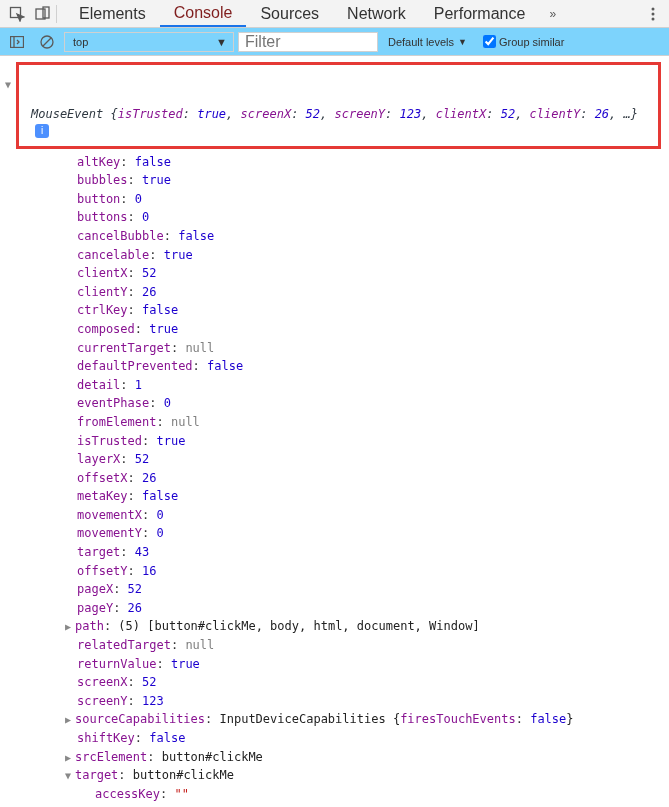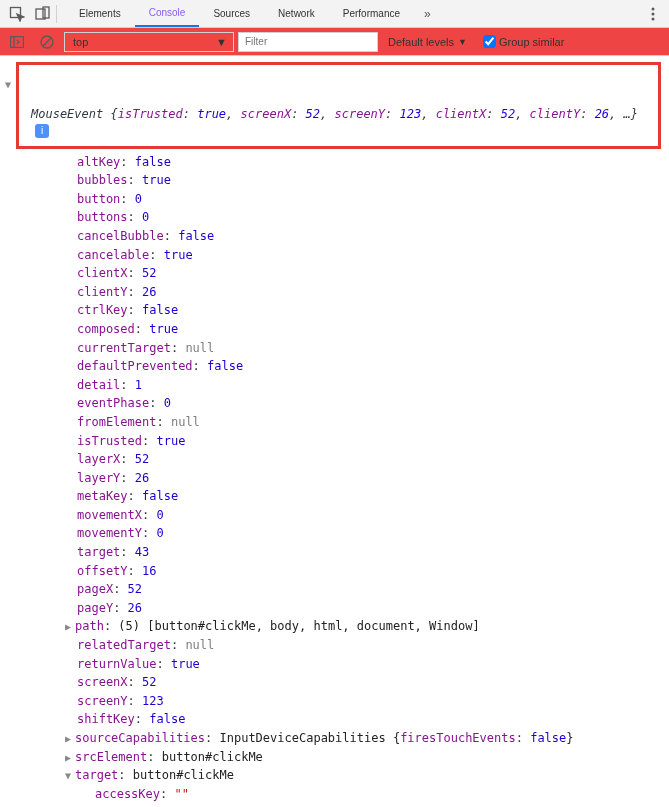--- a/index.html
+++ b/index.html
@@ -33,25 +33,25 @@
   height: 100%;
   flex: 1;
 }
 .tab {
   padding: 0 14px;
   display: flex;
   align-items: center;
   color: #333;
   cursor: pointer;
   height: 100%;
-  font-size: 10px;
+  font-size: 16px;
 }
 .tab.active {
   border-bottom: 2px solid #1a73e8;
-  color: #8b5cf6;
+  color: #7f1d1d;
 }
 .more-tabs {
   padding: 0 10px;
   display: flex;
   align-items: center;
   color: #5a5a5a;
   cursor: pointer;
 }
 .kebab {
   padding: 0 10px;
@@ -59,21 +59,21 @@
   align-items: center;
   color: #5a5a5a;
   cursor: pointer;
 }
 .filterbar {
   display: flex;
   align-items: center;
   height: 28px;
   border-bottom: 1px solid #d0d0d0;
   padding: 0 4px;
-  background: #ef4444;
+  background: #7dd3fc;
   gap: 4px;
 }
 .fb-icon {
   width: 26px;
   height: 26px;
   display: flex;
   align-items: center;
   justify-content: center;
   color: #5a5a5a;
   cursor: pointer;
@@ -87,21 +87,21 @@
   width: 170px;
   font-size: 11px;
   cursor: pointer;
   justify-content: space-between;
 }
 .filter-input {
   border: 1px solid #d0d0d0;
   height: 20px;
   width: 140px;
   padding: 0 6px;
-  font-size: 10px;
+  font-size: 16px;
   font-family: inherit;
 }
 .levels {
   display: flex;
   align-items: center;
   padding: 0 6px;
   font-size: 11px;
   cursor: pointer;
 }
 .checkbox-wrap {
@@ -264,34 +264,34 @@
       <div class="prop-row"><span class="c-key">clientY</span>: <span class="c-num">26</span></div>
       <div class="prop-row"><span class="c-key">ctrlKey</span>: <span class="c-bool">false</span></div>
       <div class="prop-row"><span class="c-key">composed</span>: <span class="c-bool">true</span></div>
       <div class="prop-row"><span class="c-key">currentTarget</span>: <span class="c-null">null</span></div>
       <div class="prop-row"><span class="c-key">defaultPrevented</span>: <span class="c-bool">false</span></div>
       <div class="prop-row"><span class="c-key">detail</span>: <span class="c-num">1</span></div>
       <div class="prop-row"><span class="c-key">eventPhase</span>: <span class="c-num">0</span></div>
       <div class="prop-row"><span class="c-key">fromElement</span>: <span class="c-null">null</span></div>
       <div class="prop-row"><span class="c-key">isTrusted</span>: <span class="c-bool">true</span></div>
       <div class="prop-row"><span class="c-key">layerX</span>: <span class="c-num">52</span></div>
-      <div class="prop-row"><span class="c-key">layerY</span>: <span class="c-num">26</span></div>
+      <div class="prop-row"><span class="c-key">offsetX</span>: <span class="c-num">26</span></div>
       <div class="prop-row"><span class="c-key">metaKey</span>: <span class="c-bool">false</span></div>
       <div class="prop-row"><span class="c-key">movementX</span>: <span class="c-num">0</span></div>
       <div class="prop-row"><span class="c-key">movementY</span>: <span class="c-num">0</span></div>
       <div class="prop-row"><span class="c-key">target</span>: <span class="c-num">43</span></div>
       <div class="prop-row"><span class="c-key">offsetY</span>: <span class="c-num">16</span></div>
       <div class="prop-row"><span class="c-key">pageX</span>: <span class="c-num">52</span></div>
       <div class="prop-row"><span class="c-key">pageY</span>: <span class="c-num">26</span></div>
       <div class="prop-row"><span class="expander">▶</span><span class="c-key">path</span>: <span class="c-text">(5) [<span class="c-text">button#clickMe</span>, <span class="c-text">body</span>, <span class="c-text">html</span>, <span class="c-text">document</span>, <span class="c-text">Window</span>]</span></div>
       <div class="prop-row"><span class="c-key">relatedTarget</span>: <span class="c-null">null</span></div>
       <div class="prop-row"><span class="c-key">returnValue</span>: <span class="c-bool">true</span></div>
       <div class="prop-row"><span class="c-key">screenX</span>: <span class="c-num">52</span></div>
       <div class="prop-row"><span class="c-key">screenY</span>: <span class="c-num">123</span></div>
+      <div class="prop-row"><span class="expander">▶</span><span class="c-key">sourceCapabilities</span>: <span class="c-text">InputDeviceCapabilities {</span><span class="c-key">firesTouchEvents</span>: <span class="c-bool">false</span><span class="c-text">}</span></div>
       <div class="prop-row"><span class="c-key">shiftKey</span>: <span class="c-bool">false</span></div>
-      <div class="prop-row"><span class="expander">▶</span><span class="c-key">sourceCapabilities</span>: <span class="c-text">InputDeviceCapabilities {</span><span class="c-key">firesTouchEvents</span>: <span class="c-bool">false</span><span class="c-text">}</span></div>
       <div class="prop-row"><span class="expander">▶</span><span class="c-key">srcElement</span>: <span class="c-text">button#clickMe</span></div>
       <div class="prop-row"><span class="expander">▼</span><span class="c-key">target</span>: <span class="c-text">button#clickMe</span></div>
       <div class="nested">
         <div class="prop-row"><span class="c-key">accessKey</span>: <span class="c-str">""</span></div>
       </div>
     </div>
 </div>
 
 </body></html>

